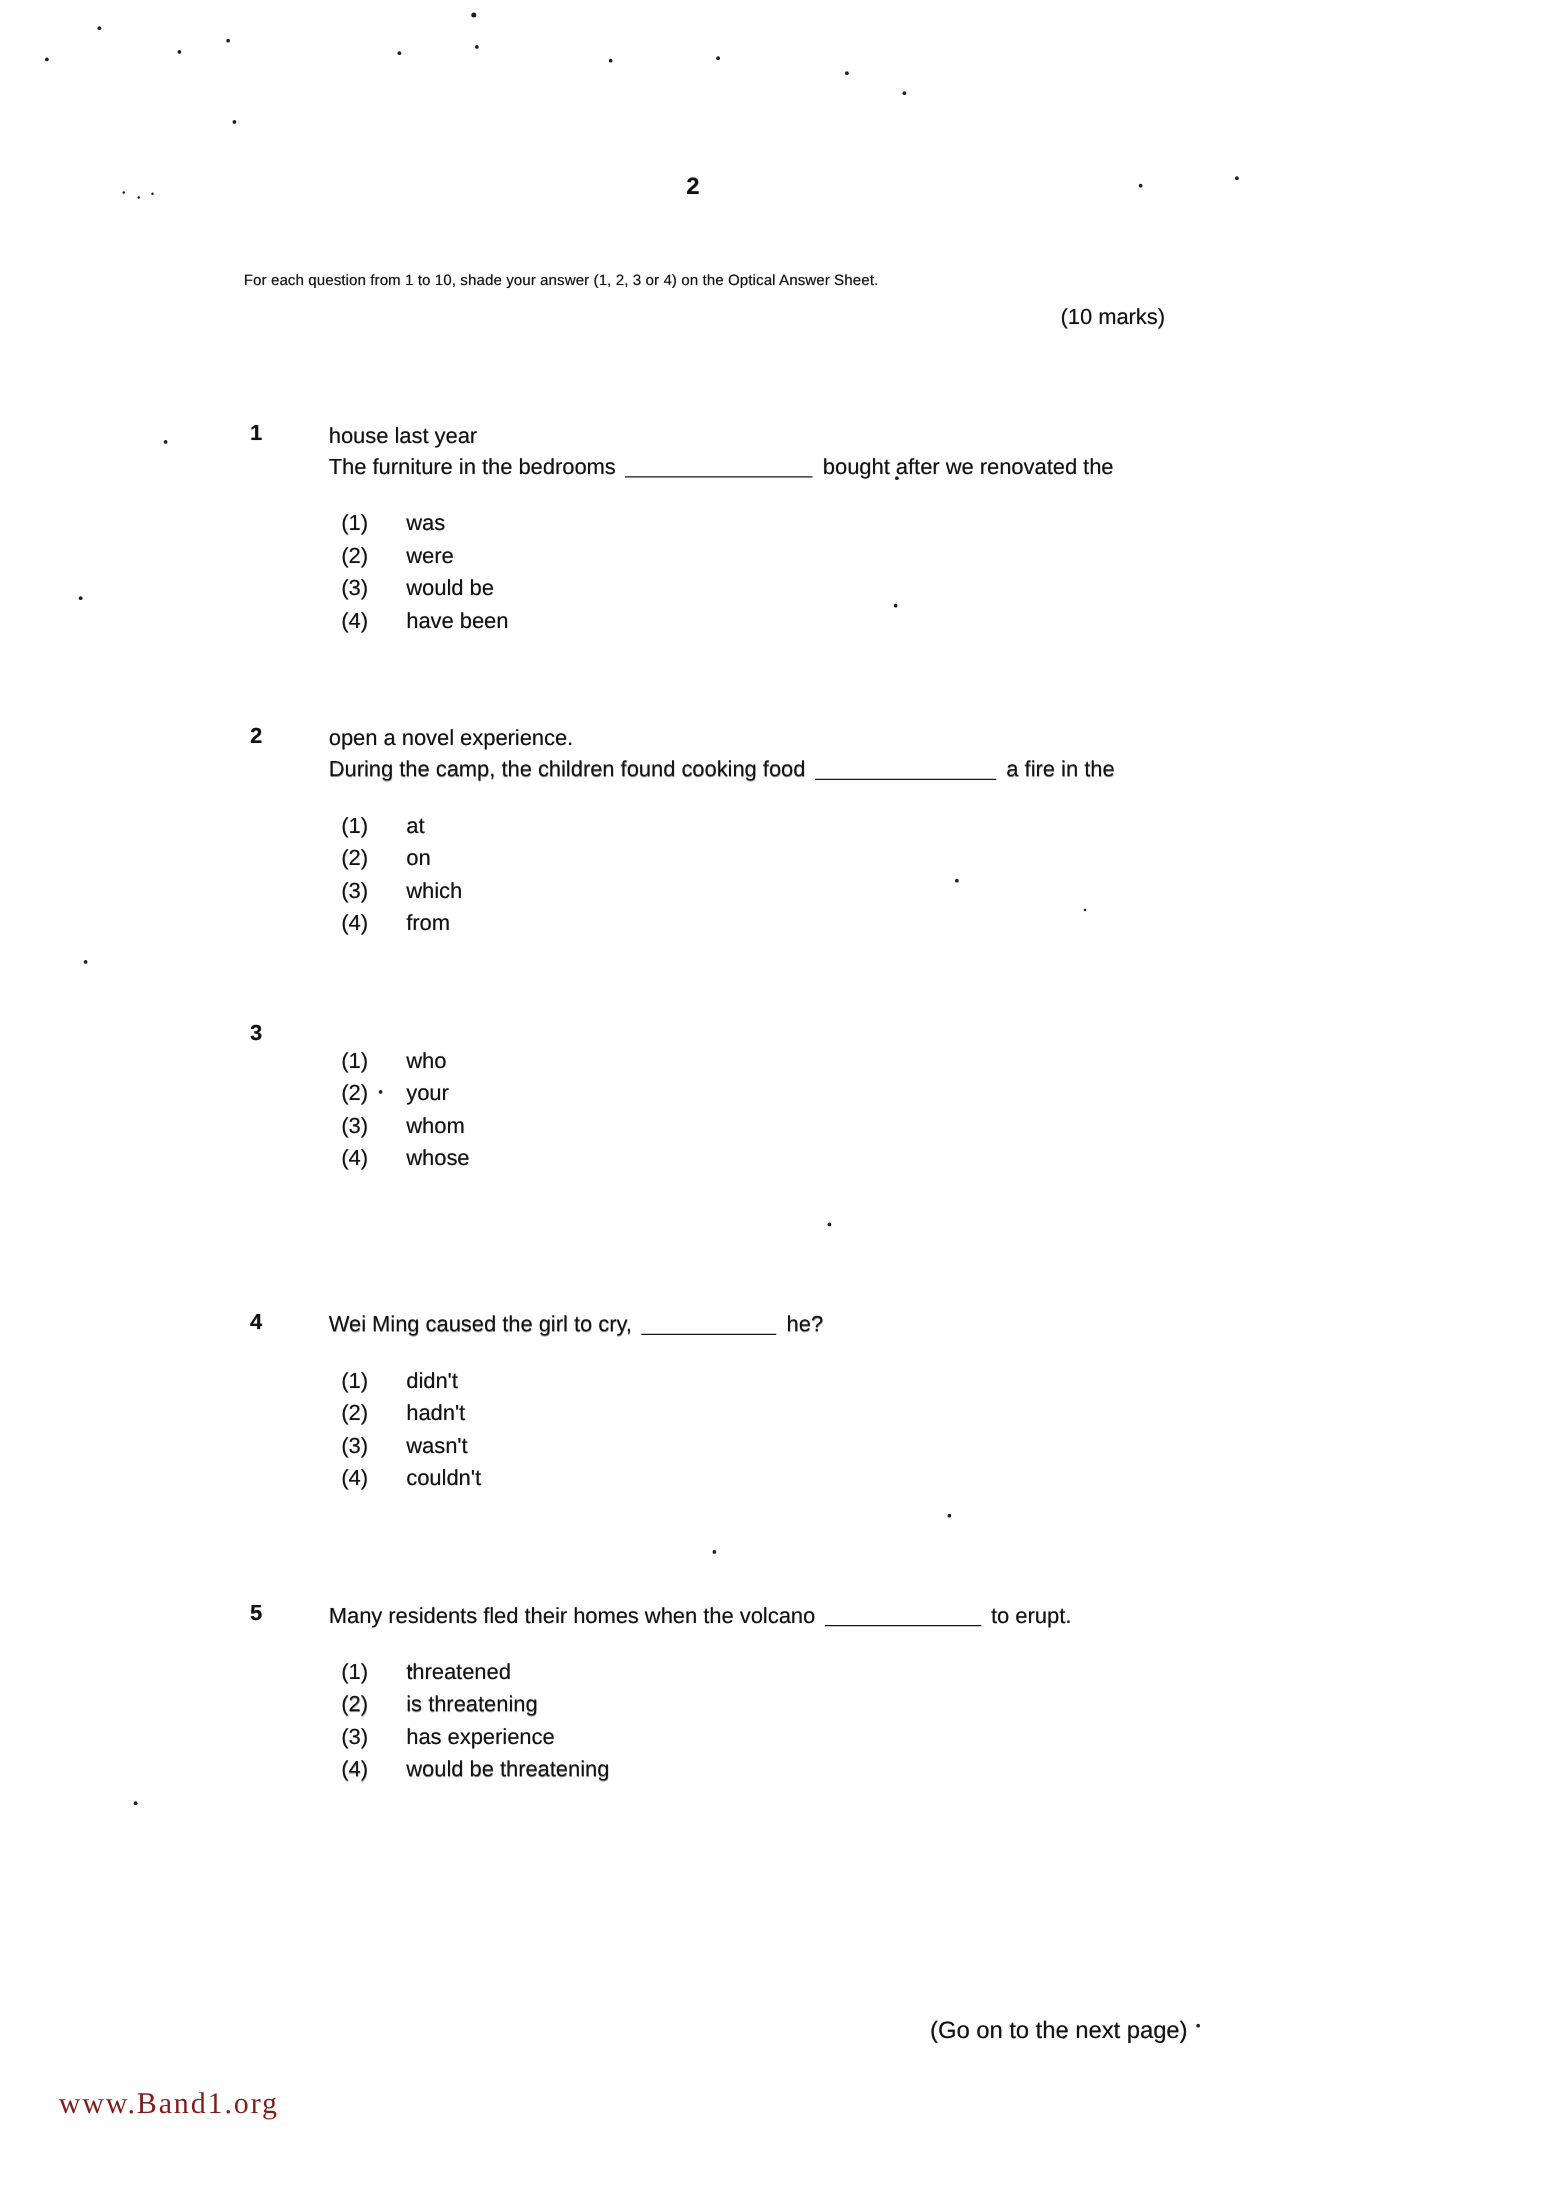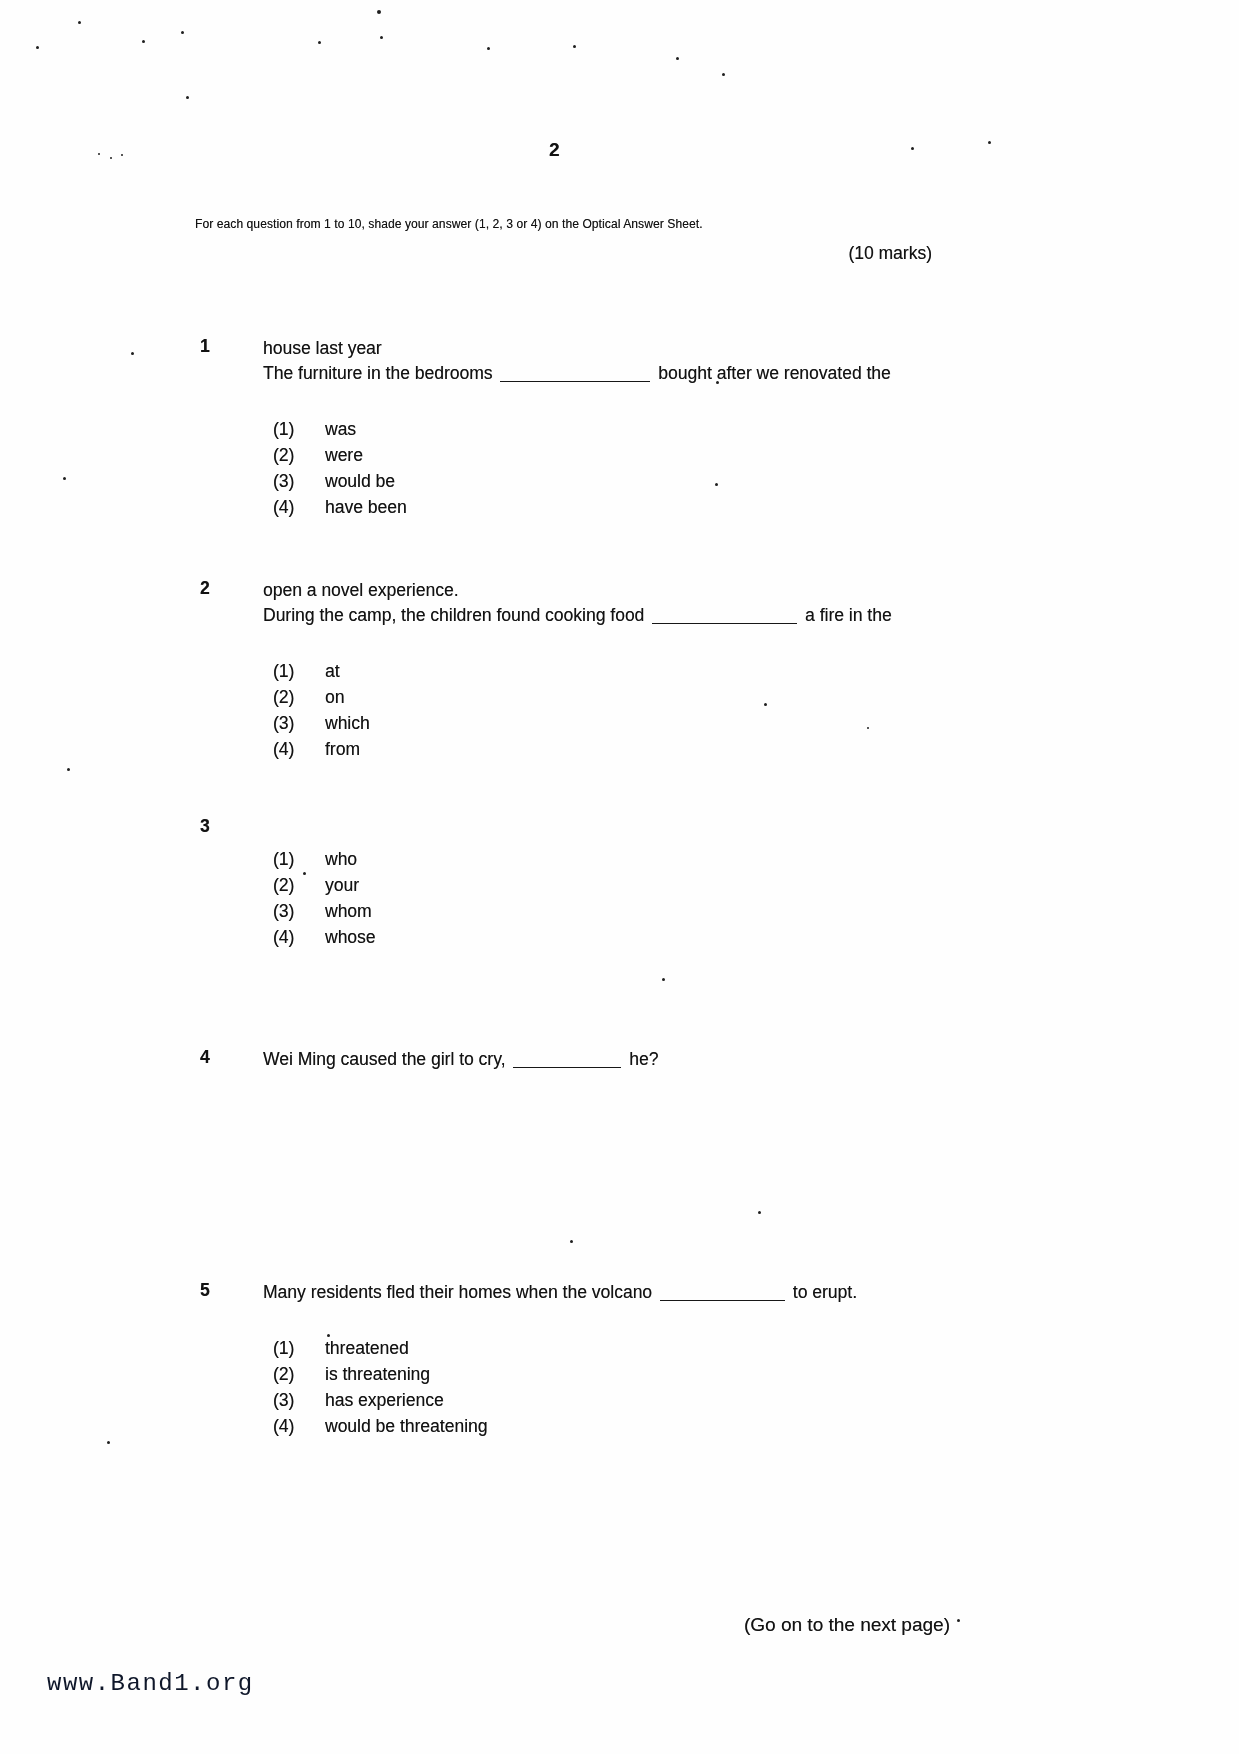--- a/index.html
+++ b/index.html
@@ -13,27 +13,27 @@
   .instruction{position:absolute;top:217px;left:195px;width:737px;font-size:12px;letter-spacing:0.1px;}
   .marks{position:absolute;top:243px;left:195px;width:737px;text-align:right;font-size:17.5px;}
   .question{position:absolute;left:200px;width:780px;}
   .qnum{position:absolute;left:0;top:0;font-weight:bold;font-size:17.5px;}
   .qbody{margin-left:63px;font-size:17.5px;line-height:25px;}
   .qline{white-space:nowrap;}
   .blank{
     display:inline-block;border-bottom:1.7px solid #1c1c1c;height:14px;
     vertical-align:-3px;margin:0 3px;
   }
-  .opts{margin-top:30px;margin-left:10px;}
+  .opts{margin-top:19px;margin-left:10px;}
   .opt{height:26px;line-height:26px;}
   .onum{display:inline-block;width:52px;}
   .goon{position:absolute;top:1614px;left:744px;font-size:19px;}
   .watermark{
     position:absolute;top:1670px;left:47px;
-    font-family:Liberation Mono, monospace;font-size:24px;color:#0f172a;
+    font-family:Liberation Serif, serif;font-size:24px;color:#7f1d1d;
     letter-spacing:1.5px;
   }
   .dot{position:absolute;background:#242424;border-radius:50%;}
 </style>
 </head>
 <body>
 
 <div class="scan">
   <div class="page-number txt">2</div>
   <div class="instruction txt">For each question from 1 to 10, shade your answer (1, 2, 3 or 4) on the Optical Answer Sheet.</div>
@@ -73,20 +73,26 @@
             <div class="opt"><span class="onum txt">(2)</span><span class="olabel txt">your</span></div>
             <div class="opt"><span class="onum txt">(3)</span><span class="olabel txt">whom</span></div>
             <div class="opt"><span class="onum txt">(4)</span><span class="olabel txt">whose</span></div>
           </div>
         </div>
       </div>
       <div class="question" style="top: 1047px;">
         <span class="qnum txt">4</span>
         <div class="qbody">
           <div class="qline"><span class="txt">Wei Ming caused the girl to cry, </span><span class="blank" style="width: 108px;"></span><span class="txt"> he?</span></div>
+          <div class="opts">
+            <div class="opt"><span class="onum txt">(1)</span><span class="olabel txt">didn't</span></div>
+            <div class="opt"><span class="onum txt">(2)</span><span class="olabel txt">hadn't</span></div>
+            <div class="opt"><span class="onum txt">(3)</span><span class="olabel txt">wasn't</span></div>
+            <div class="opt"><span class="onum txt">(4)</span><span class="olabel txt">couldn't</span></div>
+          </div>
         </div>
       </div>
       <div class="question" style="top: 1280px;">
         <span class="qnum txt">5</span>
         <div class="qbody">
           <div class="qline"><span class="txt">Many residents fled their homes when the volcano </span><span class="blank" style="width: 125px;"></span><span class="txt"> to erupt.</span></div>
           <div class="opts">
             <div class="opt"><span class="onum txt">(1)</span><span class="olabel txt">threatened</span></div>
             <div class="opt"><span class="onum txt">(2)</span><span class="olabel txt">is threatening</span></div>
             <div class="opt"><span class="onum txt">(3)</span><span class="olabel txt">has experience</span></div>

